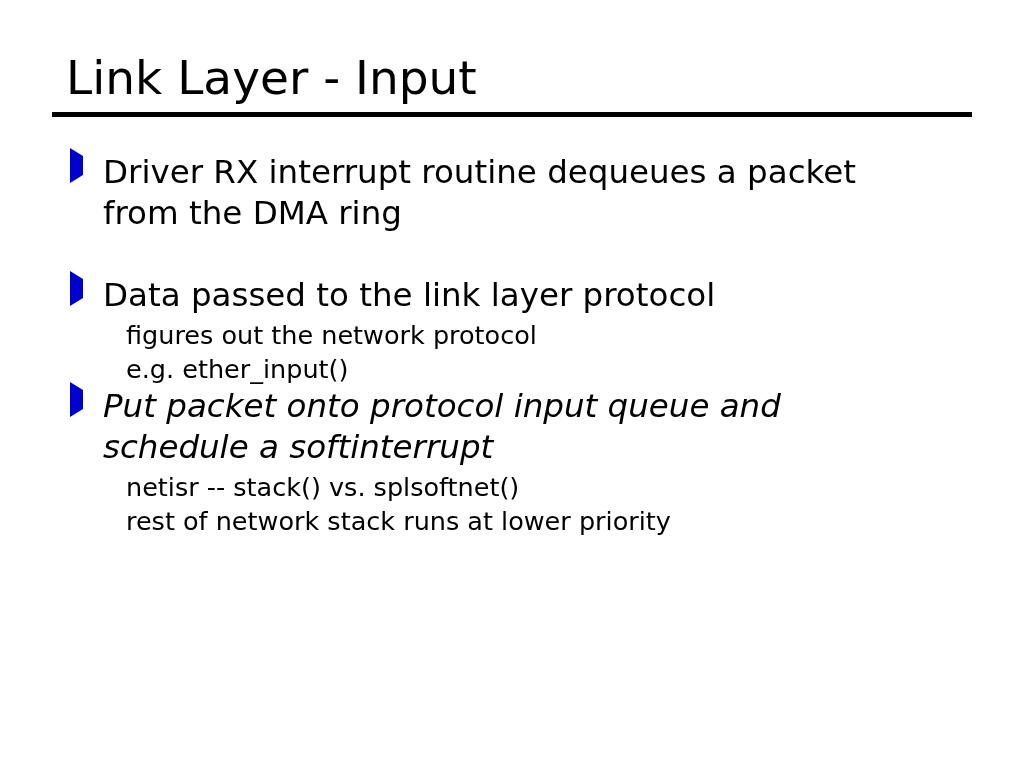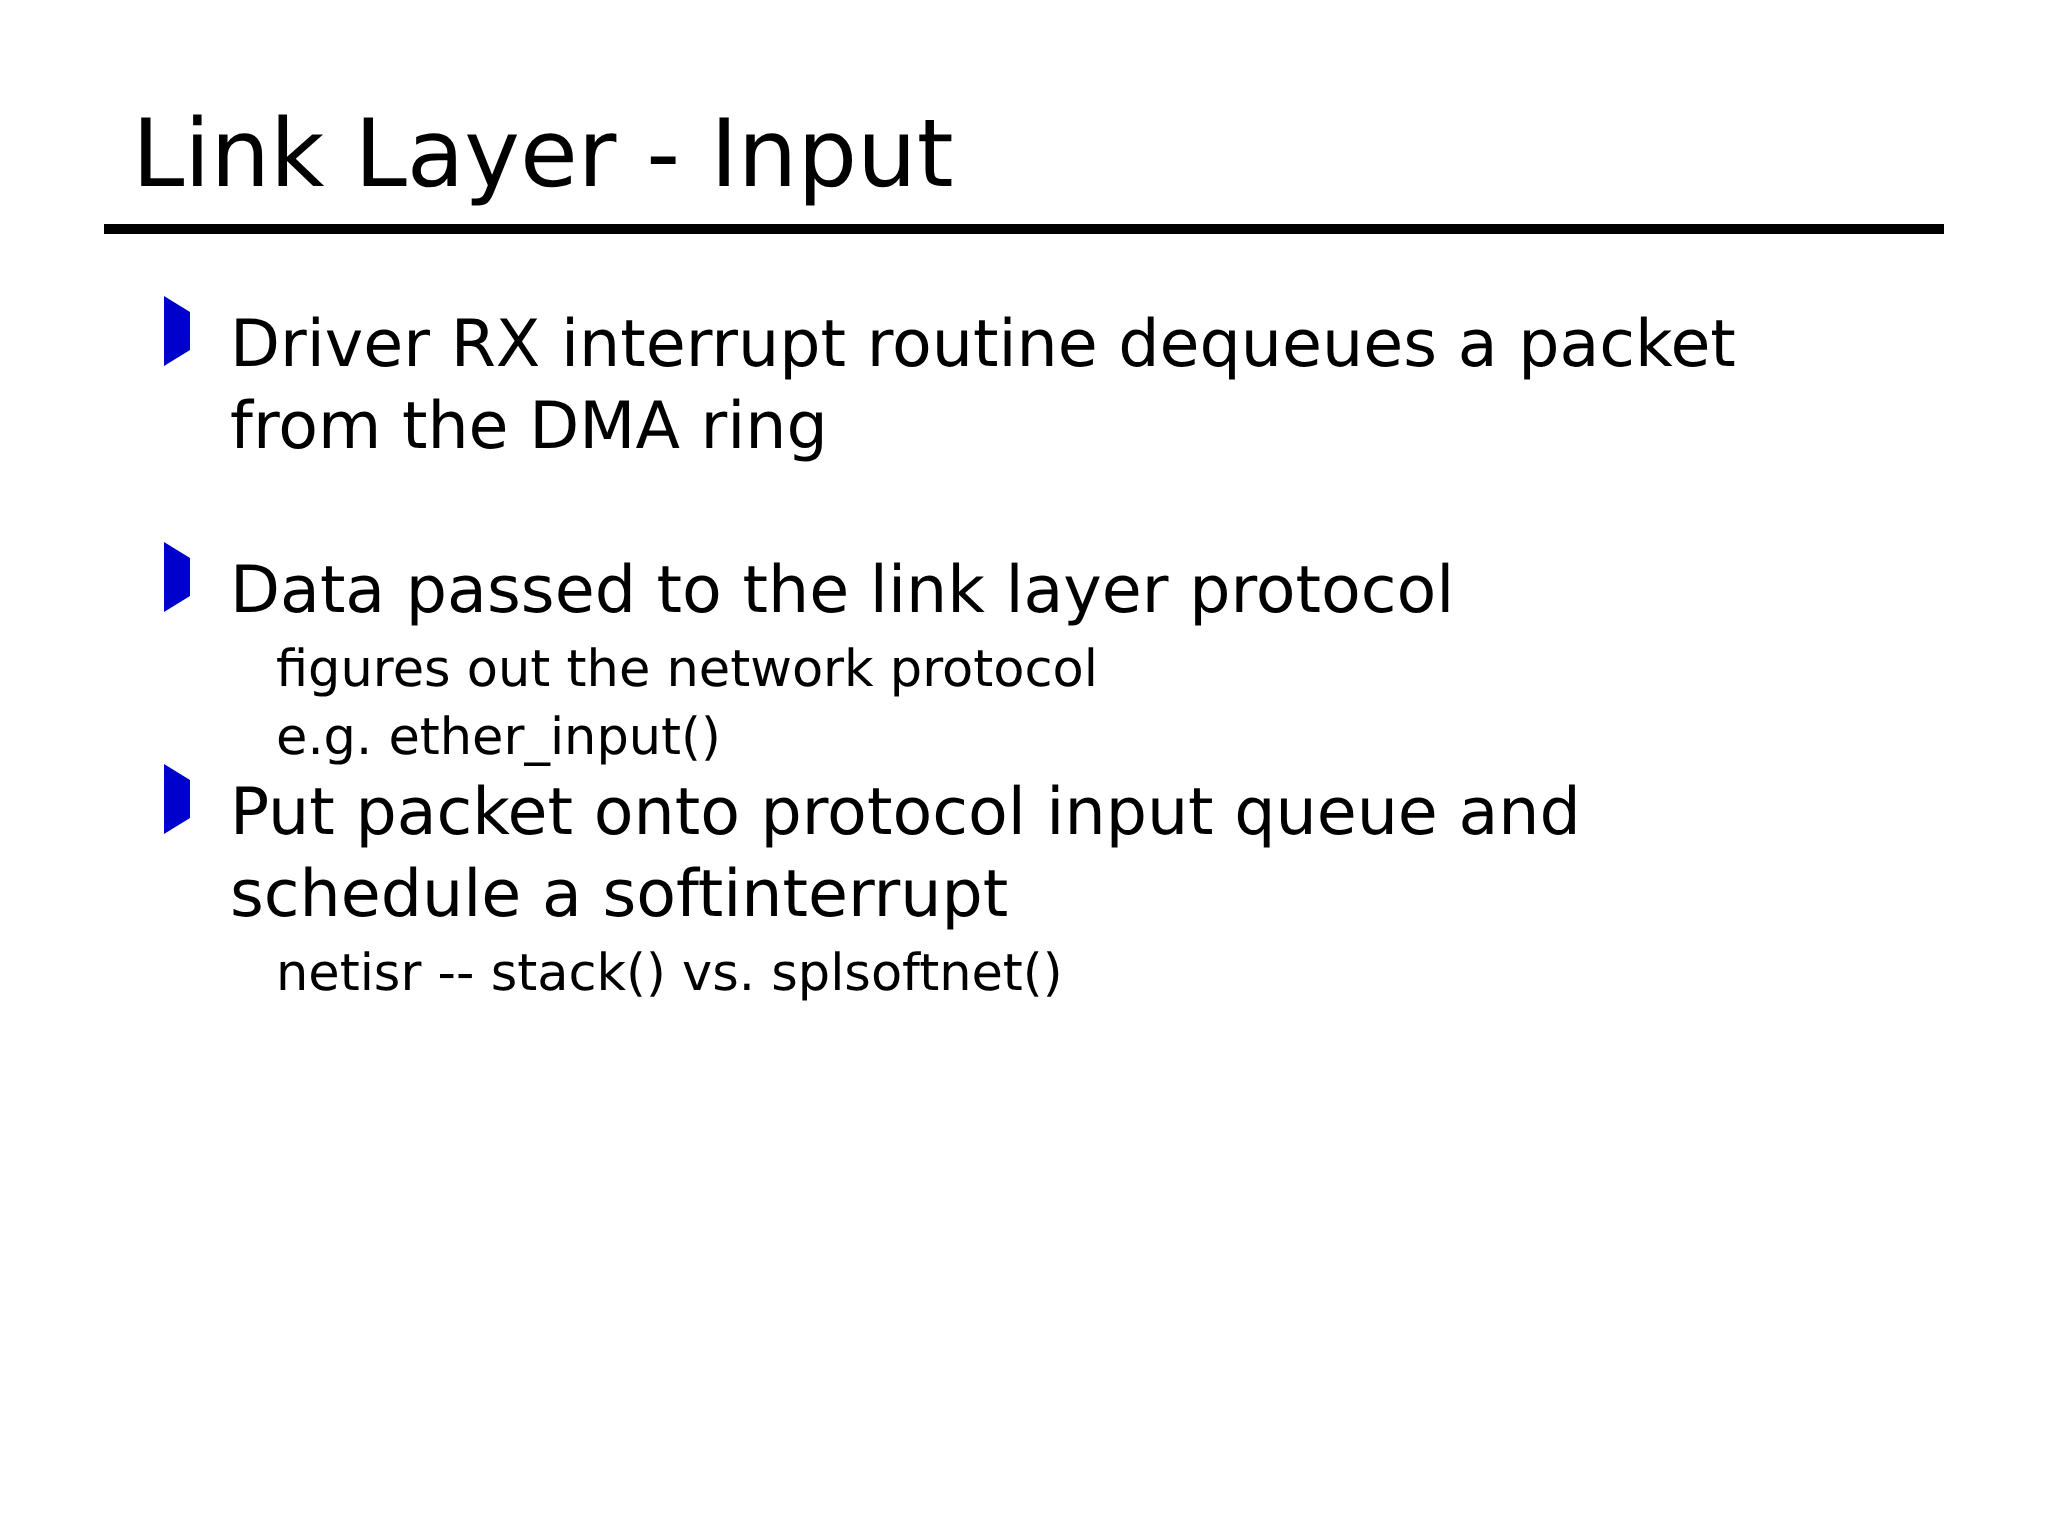--- a/index.html
+++ b/index.html
@@ -40,21 +40,21 @@
   .title-rule {
     margin-top: 6px;
     width: 920px;
     height: 5px;
     background: #000000;
   }
 
   
   .body-block {
     position: absolute;
-    left: 82px;
+    left: 70px;
     top: 152px;
     width: 910px;
   }
 
   .group {
     margin-bottom: 0;
   }
   .group.g1 { margin-bottom: 41px; }
   .group.g2 { }
 
@@ -77,21 +77,21 @@
     border-bottom: 8px solid transparent;
     border-left: 13px solid #0000cc;
   }
   .l1-text {
     flex: 1 1 auto;
     font-size: 32.5px;
     line-height: 41px;
     color: #000000;
     max-width: 790px;
   }
-  .g3 .l1-text { max-width: 720px; }
+  .g3 .l1-text { max-width: 720px; font-style: italic; }
 
   
   .l2-list {
     margin: 0;
     padding: 0;
     list-style: none;
     margin-top: 2px;
   }
   .l2-row {
     display: flex;
@@ -169,17 +169,23 @@
         </span>
         <span class="l1-text">Put packet onto protocol input queue and schedule a softinterrupt</span>
       </div>
       <ul class="l2-list">
         <li class="l2-row">
           <span class="l2-marker">
             <span class="dot"></span>
           </span>
           <span class="l2-text">netisr -- stack() vs. splsoftnet()</span>
         </li>
+        <li class="l2-row">
+          <span class="l2-marker">
+            <span class="dot"></span>
+          </span>
+          <span class="l2-text">rest of network stack runs at lower priority</span>
+        </li>
       </ul>
     </div>
 
   </div>
 </div>
 
 </body></html>

